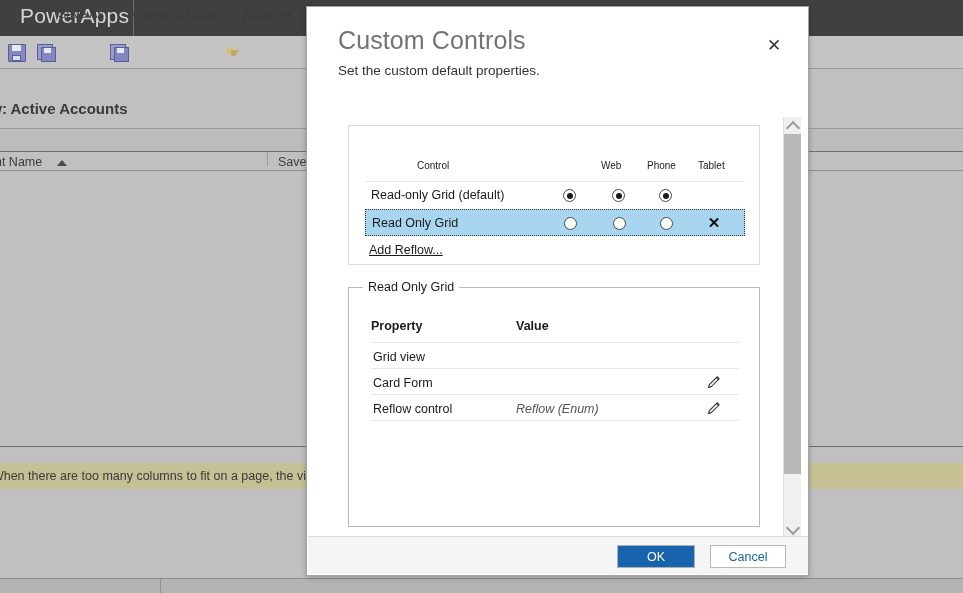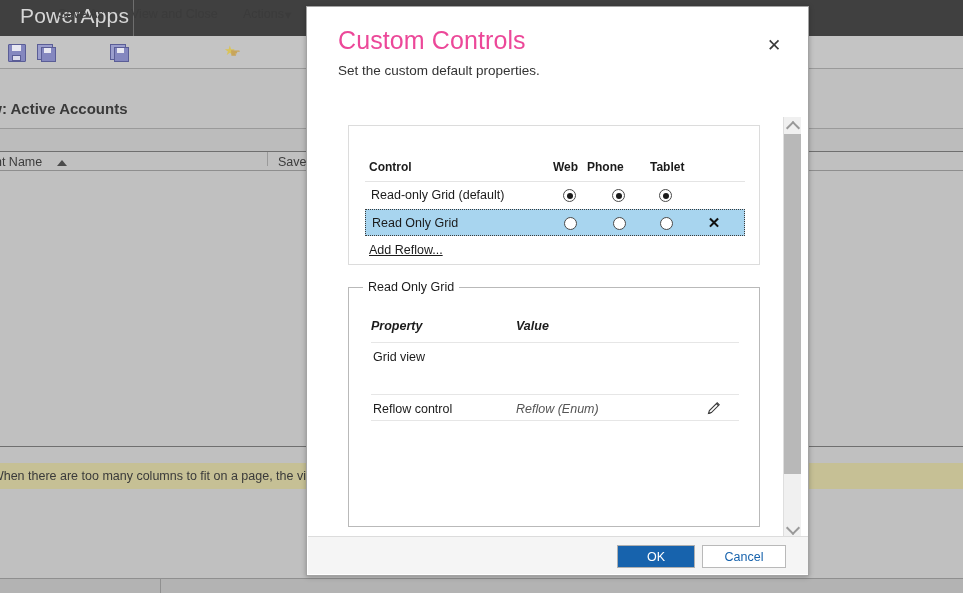--- a/index.html
+++ b/index.html
@@ -135,21 +135,21 @@
   #dialog {
     position: absolute; left: 306px; top: 6px;
     width: 503px; height: 570px;
     background: #ffffff;
     border: 1px solid #a3a3a3;
     box-shadow: 0 1px 5px rgba(0,0,0,.28);
     box-sizing: border-box;
   }
   #dlg-title {
     position: absolute; left: 31px; top: 19px;
-    font-size: 25px; color: #ec4899; font-weight: normal;
+    font-size: 25px; color: #737373; font-weight: normal;
     letter-spacing: .1px;
   }
   #dlg-subtitle {
     position: absolute; left: 31px; top: 56px;
     font-size: 13.5px; color: #333333;
   }
   #dlg-close {
     position: absolute; right: 22px; top: 27px;
     width: 24px; height: 24px; line-height: 24px; text-align: center;
     font-size: 17px; color: #3a3a3a; cursor: pointer;
@@ -165,26 +165,27 @@
   }
 
   
   #controls-panel {
     position: absolute; left: 40px; top: 8px;
     width: 412px; height: 140px;
     border: 1px solid #dcdcdc; background: #ffffff;
     box-sizing: border-box;
   }
   .ctl-head {
-    position: absolute; font-size: 12px; font-weight: bold; color: #1b1b1b;
+    position: absolute; font-size: 10px; font-weight: normal; color: #1b1b1b;
     top: 34px;
+    margin-left: 48px;
   }
   #ctl-head-control { left: 20px; }
   #ctl-head-web     { left: 204px; }
-  #ctl-head-phone   { left: 238px; }
+  #ctl-head-phone   { left: 250px; }
   #ctl-head-tablet  { left: 301px; text-align: right; }
   #ctl-head-rule {
     position: absolute; left: 16px; top: 55px; width: 380px; height: 1px;
     background: #e4e4e4;
   }
   .ctl-row {
     position: absolute; left: 16px; width: 380px; height: 27px;
     box-sizing: border-box;
   }
   #ctl-row-0 { top: 56px; }
@@ -226,21 +227,21 @@
     width: 412px; height: 240px;
     border: 1px solid #b9b9b9; box-sizing: border-box;
   }
   #props-legend {
     position: absolute; left: 14px; top: -8px;
     background: #ffffff; padding: 0 5px;
     font-size: 12.5px; color: #1b1b1b;
   }
   .prop-head {
     position: absolute; top: 31px;
-    font-size: 12.5px; font-weight: bold; color: #1b1b1b; font-style: italic;
+    font-size: 12.5px; font-weight: bold; color: #1b1b1b;
   }
   #prop-head-property { left: 22px; }
   #prop-head-value    { left: 167px; }
   .prop-row {
     position: absolute; left: 22px; width: 368px; height: 26px;
     border-top: 1px solid #e6e6e6;
   }
   #prop-row-0 { top: 54px; }
   #prop-row-1 { top: 80px; }
   #prop-row-2 { top: 106px; }
@@ -293,21 +294,21 @@
   }
   #btn-ok {
     position: absolute; right: 113px; top: 8px;
     width: 78px; height: 23px;
     background: #1763ad; color: #ffffff; border: 1px solid #b0b0b0;
     font-size: 12.5px; cursor: pointer; padding: 0;
     font-family: "Liberation Sans", sans-serif;
   }
   #btn-cancel {
     position: absolute; right: 22px; top: 8px;
-    width: 84px; height: 23px;
+    width: 76px; height: 23px;
     background: #ffffff; color: #1763ad; border: 1px solid #b9b9b9;
     font-size: 12.5px; cursor: pointer; padding: 0;
     font-family: "Liberation Sans", sans-serif;
   }
 </style>
 </head>
 <body>
 
 <div id="bg-app">
 
@@ -405,20 +406,31 @@
       <div id="props-legend">Read Only Grid</div>
 
       <div class="prop-head" id="prop-head-property">Property</div>
       <div class="prop-head" id="prop-head-value">Value</div>
 
       <div class="prop-row" id="prop-row-0">
         <div class="prop-name">Grid view</div>
         <div class="prop-value"></div>
       </div>
 
+      <div class="prop-row" id="prop-row-1">
+        <div class="prop-name">Card Form</div>
+        <div class="prop-value"></div>
+        <span class="pencil">
+          <svg width="18" height="18" viewBox="0 0 18 18">
+            <path d="M3.5 14.5 L4.4 11.6 L12.2 3.8 L14.2 5.8 L6.4 13.6 Z" fill="none" stroke="#3a3a3a" stroke-width="1.1"></path>
+            <path d="M11.4 4.6 L13.4 6.6" stroke="#3a3a3a" stroke-width="1.1"></path>
+            <path d="M3.5 14.5 L5.6 13.8" stroke="#3a3a3a" stroke-width="1.1"></path>
+          </svg>
+        </span>
+      </div>
 
       <div class="prop-row" id="prop-row-2">
         <div class="prop-name">Reflow control</div>
         <div class="prop-value">Reflow (Enum)</div>
         <span class="pencil">
           <svg width="18" height="18" viewBox="0 0 18 18">
             <path d="M3.5 14.5 L4.4 11.6 L12.2 3.8 L14.2 5.8 L6.4 13.6 Z" fill="none" stroke="#3a3a3a" stroke-width="1.1"></path>
             <path d="M11.4 4.6 L13.4 6.6" stroke="#3a3a3a" stroke-width="1.1"></path>
             <path d="M3.5 14.5 L5.6 13.8" stroke="#3a3a3a" stroke-width="1.1"></path>
           </svg>

